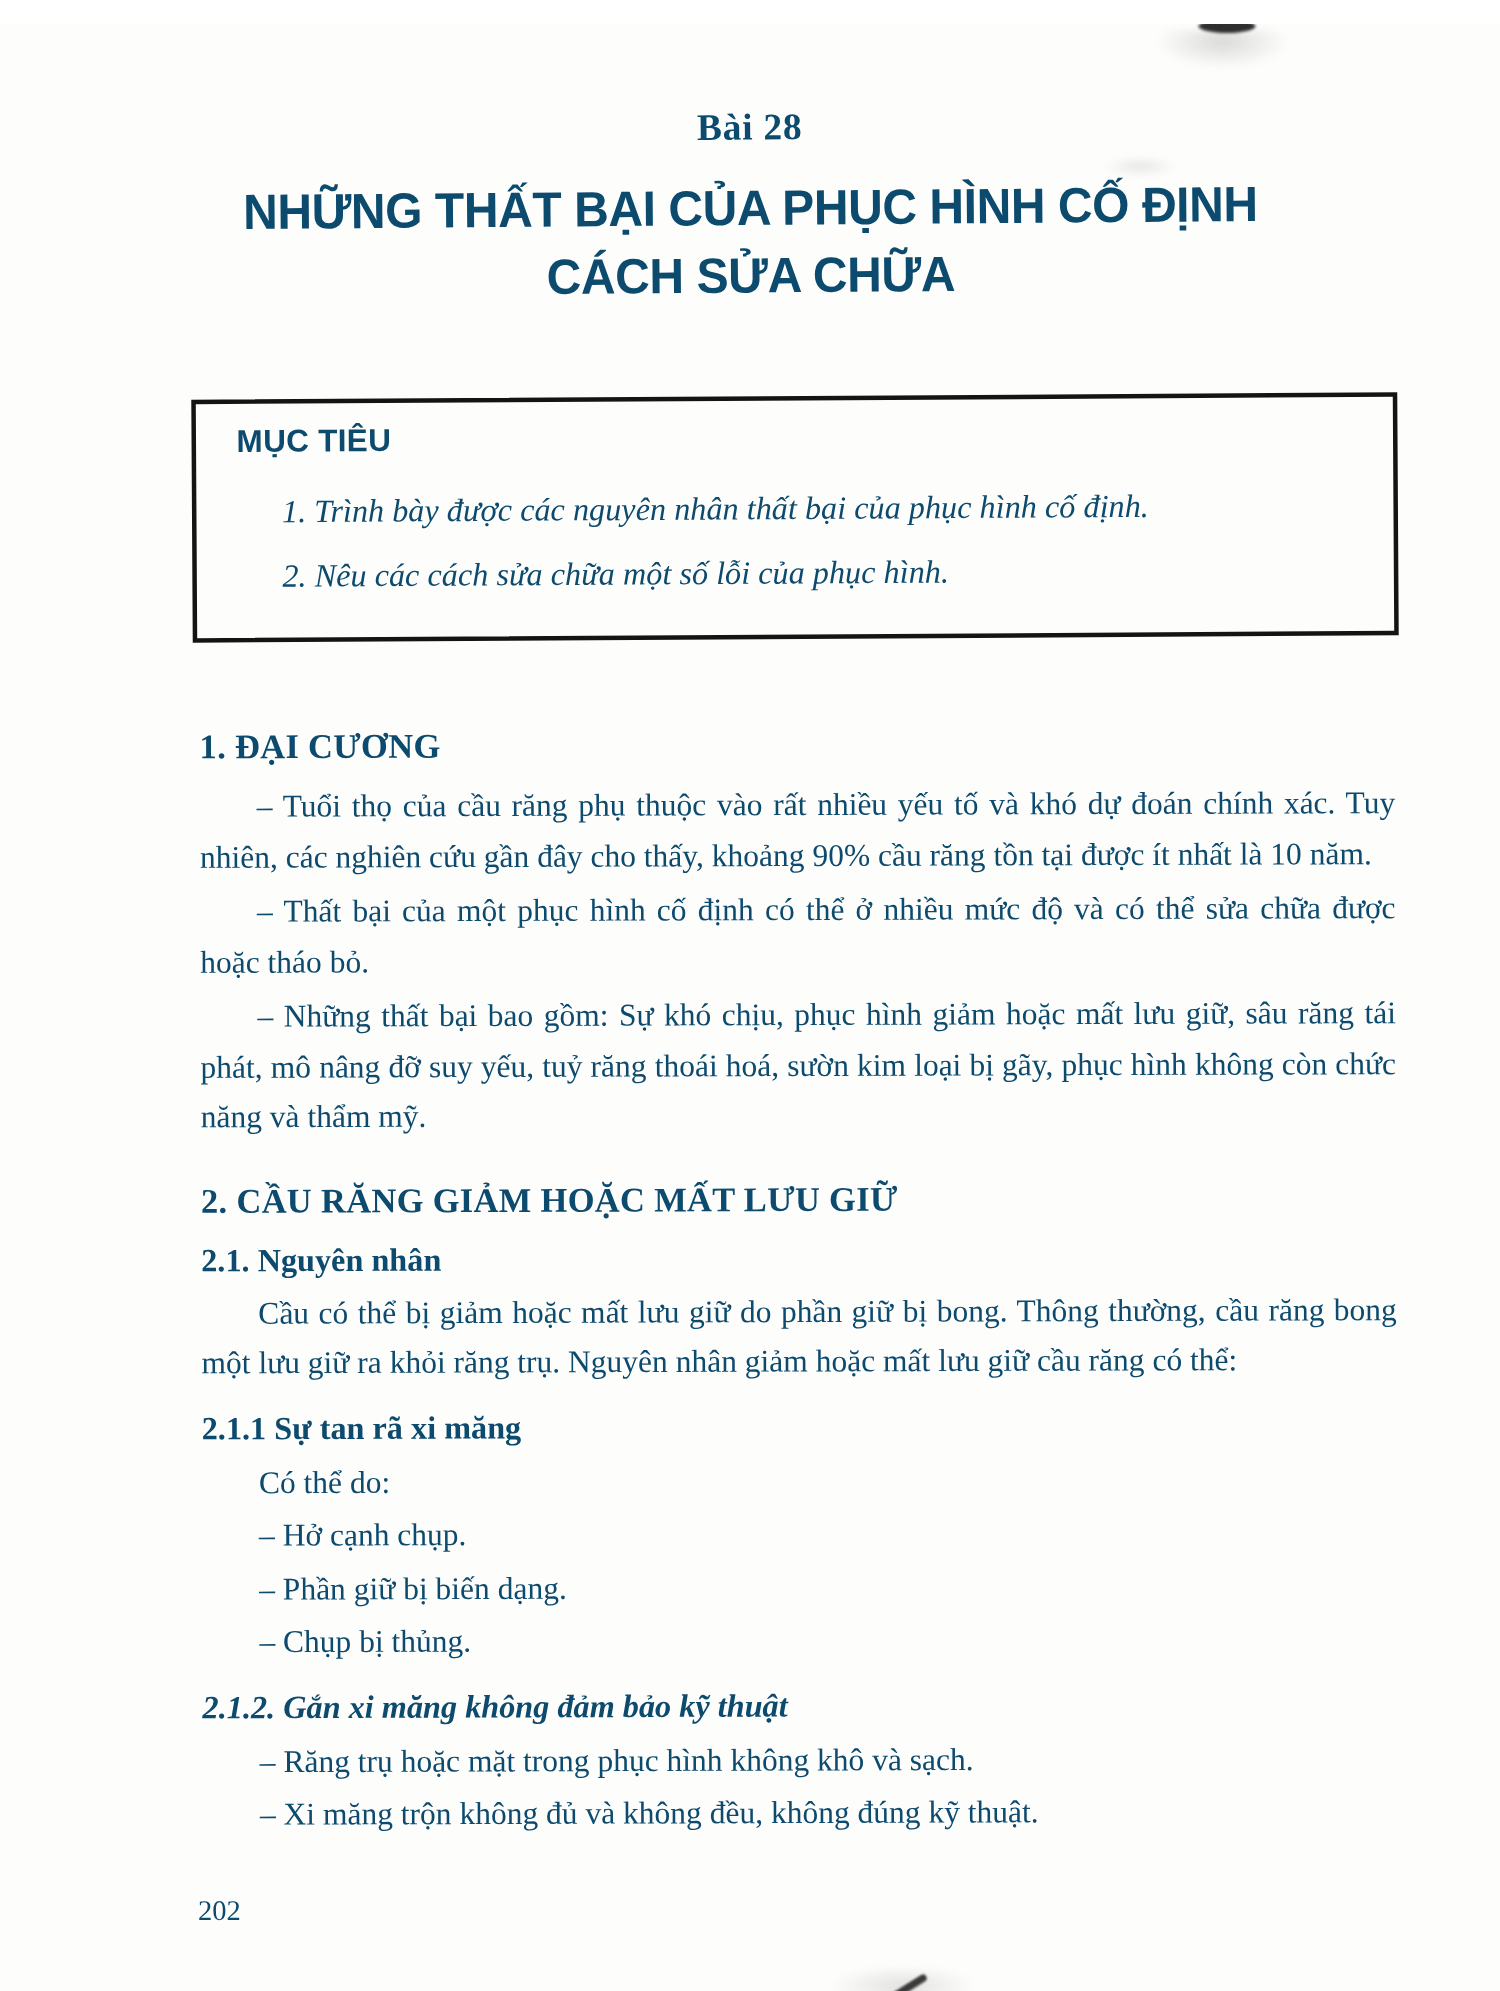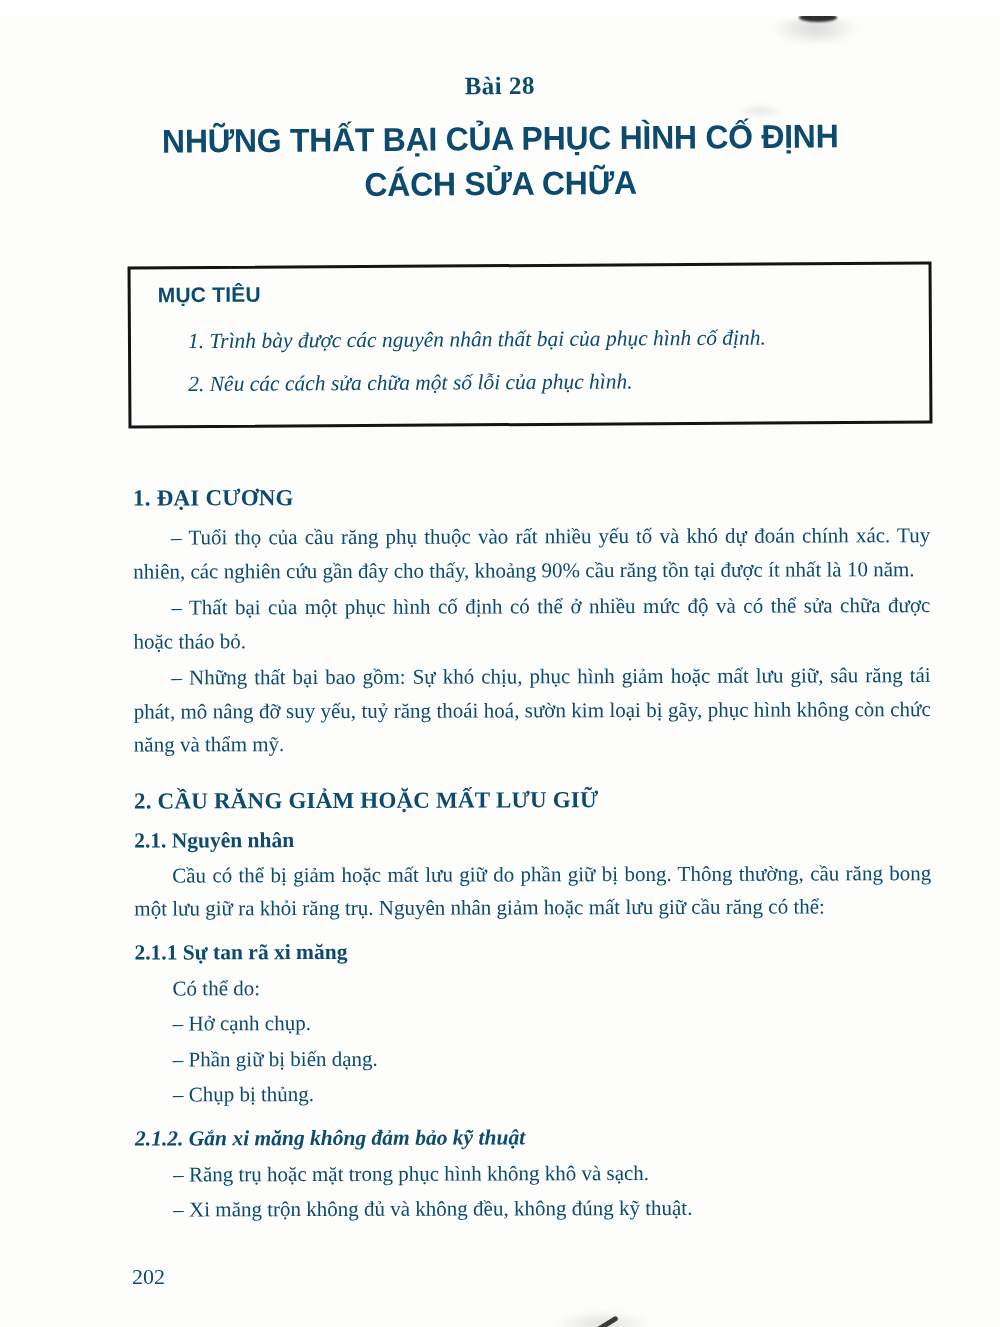--- a/index.html
+++ b/index.html
@@ -89,21 +89,21 @@
     font-size: 21px;
     line-height: 34.5px;
     text-indent: 38px;
   }
 
   
   .page-number {
     position: absolute;
     left: 132px;
     top: 1248px;
-    font-size: 22px;
+    font-size: 19px;
     text-align: right;
   }
 
   
   .scan-mark-top {
     position: absolute; top: -3px; left: 799px;
     width: 38px; height: 9px;
     background: #2e2e2e; border-radius: 50%;
     filter: blur(1px);
   }

